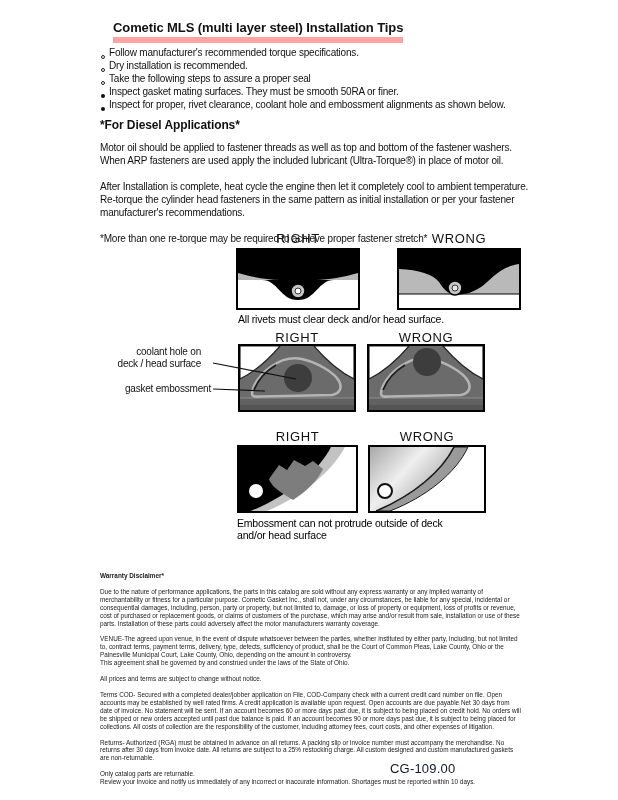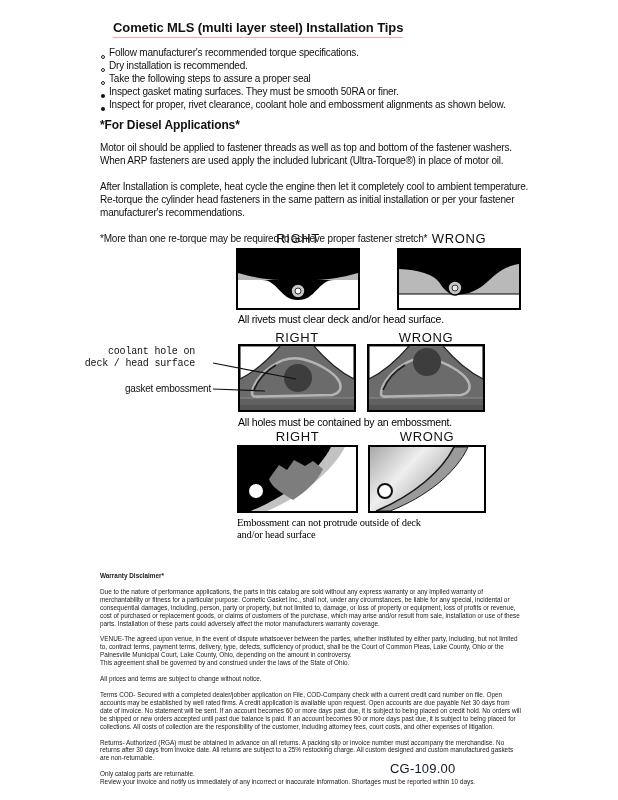--- a/index.html
+++ b/index.html
@@ -5,21 +5,21 @@
   * { margin:0; padding:0; box-sizing:border-box; }
   html,body { background:#ffffff; }
   .page {
     position:relative; width:618px; height:800px; background:#ffffff;
     font-family:"Liberation Sans", sans-serif; color:#111; overflow:hidden;
   }
   
   .title {
     position:absolute; left:113px; top:20px;
     font-size:13px; font-weight:bold; letter-spacing:-0.1px;
-    border-bottom:1px solid #fca5a5; padding-bottom:2px; display:inline-block;
+    border-bottom:6px solid #fca5a5; padding-bottom:2px; display:inline-block;
   }
   .bullets { position:absolute; left:101px; top:46px; font-size:10px; letter-spacing:-0.2px; line-height:13px; white-space:nowrap; }
   .b-row { display:flex; align-items:flex-end; }
   .b-row .marker-o {
     display:inline-block; width:4px; height:4px; border:1px solid #222; border-radius:50%;
     margin-right:4px; flex:0 0 auto;
   }
   .b-sub { }
   .b-sub .marker-f {
     display:inline-block; width:4px; height:4px; background:#111; border-radius:50%;
@@ -43,28 +43,28 @@
   .r1-label-wrong { left:397px; top:231px; width:124px; }
   .r1-box-right   { left:236px; top:248px; width:124px; height:62px; }
   .r1-box-wrong   { left:397px; top:248px; width:124px; height:62px; }
   .r1-caption     { left:238px; top:313px; }
   
   .r2-label-right { left:238px; top:330px; width:118px; }
   .r2-label-wrong { left:367px; top:330px; width:118px; }
   .r2-box-right   { left:238px; top:344px; width:118px; height:68px; }
   .r2-box-wrong   { left:367px; top:344px; width:118px; height:68px; }
   .r2-caption     { left:238px; top:416px; }
-  .annot-coolant  { left:80px;  top:346px;font-family:Liberation Mono, monospace; }
+  .annot-coolant  { left:86px;  top:346px; }
   .annot-emboss   { left:96px;  top:383px; }
   
   .r3-label-right { left:237px; top:429px; width:121px; }
   .r3-label-wrong { left:368px; top:429px; width:118px; }
   .r3-box-right   { left:237px; top:445px; width:121px; height:68px; }
   .r3-box-wrong   { left:368px; top:445px; width:118px; height:68px; }
-  .r3-caption     { left:237px; top:517px; width:250px;font-family:Liberation Serif, serif; }
+  .r3-caption     { left:237px; top:517px; width:250px; }
 
   
   .legal { position:absolute; left:100px; top:572px; width:422px; font-size:6.4px; line-height:7.9px; color:#1a1a1a; letter-spacing:0; }
   .legal .lh { font-weight:bold; margin-bottom:8px; }
   .legal p { margin-bottom:0; }
   .legal p.gap { margin-top:8px; }
 
   .footer-code { position:absolute; left:390px; top:761px; font-size:13px; letter-spacing:0.2px; color:#0f172a; }
 </style>
 </head>
@@ -158,21 +158,20 @@
       <rect x="0" y="52" width="114" height="12" fill="#616161"></rect>
       <line x1="0" y1="52" x2="114" y2="52" stroke="#8d8d8d" stroke-width="1.2"></line>
       <rect x="0" y="59" width="114" height="5" fill="#545454"></rect>
       <path d="M0,0 H40 C28,14 14,26 0,33 Z" fill="#fff" stroke="#222" stroke-width="1.2"></path>
       <path d="M114,0 H74 C86,14 100,26 114,33 Z" fill="#fff" stroke="#222" stroke-width="1.2"></path>
       <path d="M12,48 C12,40 20,28 32,20 C42,13 52,11 62,13 C76,16 94,26 99,35 C102,41 101,47 92,49 L20,50.5 C14,51 12,50 12,48 Z" fill="none" stroke="#b4b4b4" stroke-width="2.6"></path>
       <path d="M14,44 C18,34 26,25 36,19" fill="none" stroke="#1e1e1e" stroke-width="1.8"></path>
       <circle cx="58" cy="16" r="14" fill="#3d3d3d"></circle>
     </svg>
   </div>
-  <div class="dcaption r2-caption">All holes must be contained by an embossment.</div>
 
   <div class="dlabel r3-label-right">RIGHT</div>
   <div class="dlabel r3-label-wrong">WRONG</div>
 
   <div class="dbox r3-box-right">
     <svg viewBox="0 0 117 64" preserveAspectRatio="none">
       <rect x="0" y="0" width="117" height="64" fill="#fff"></rect>
       <path d="M92,0 L106,0 C92,26 62,50 28,64 L12,64 C50,48 80,24 92,0 Z" fill="#c2c2c2"></path>
       <path d="M0,0 H92 C80,24 50,48 12,64 H0 Z" fill="#000"></path>
       <path d="M30,32 L40,18 L48,23 L55,13 L66,19 L74,14 L84,22 C79,33 68,44 54,53 L46,48 C38,43 32,38 30,32 Z" fill="#7d7d7d"></path>

